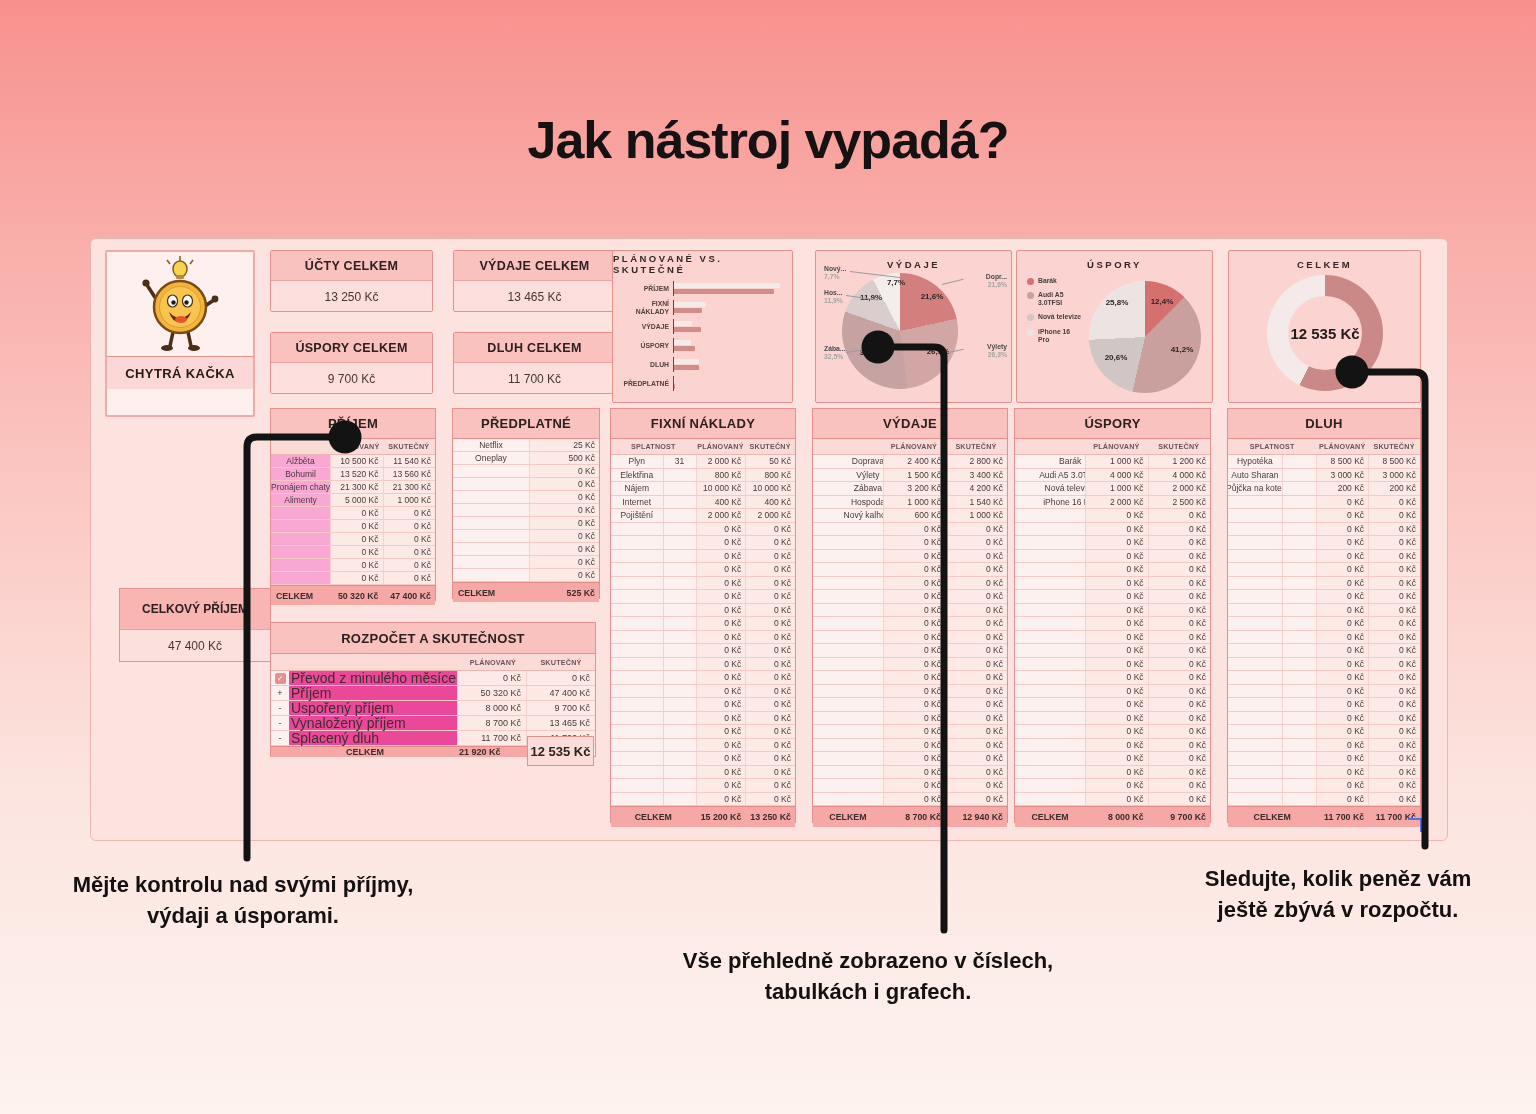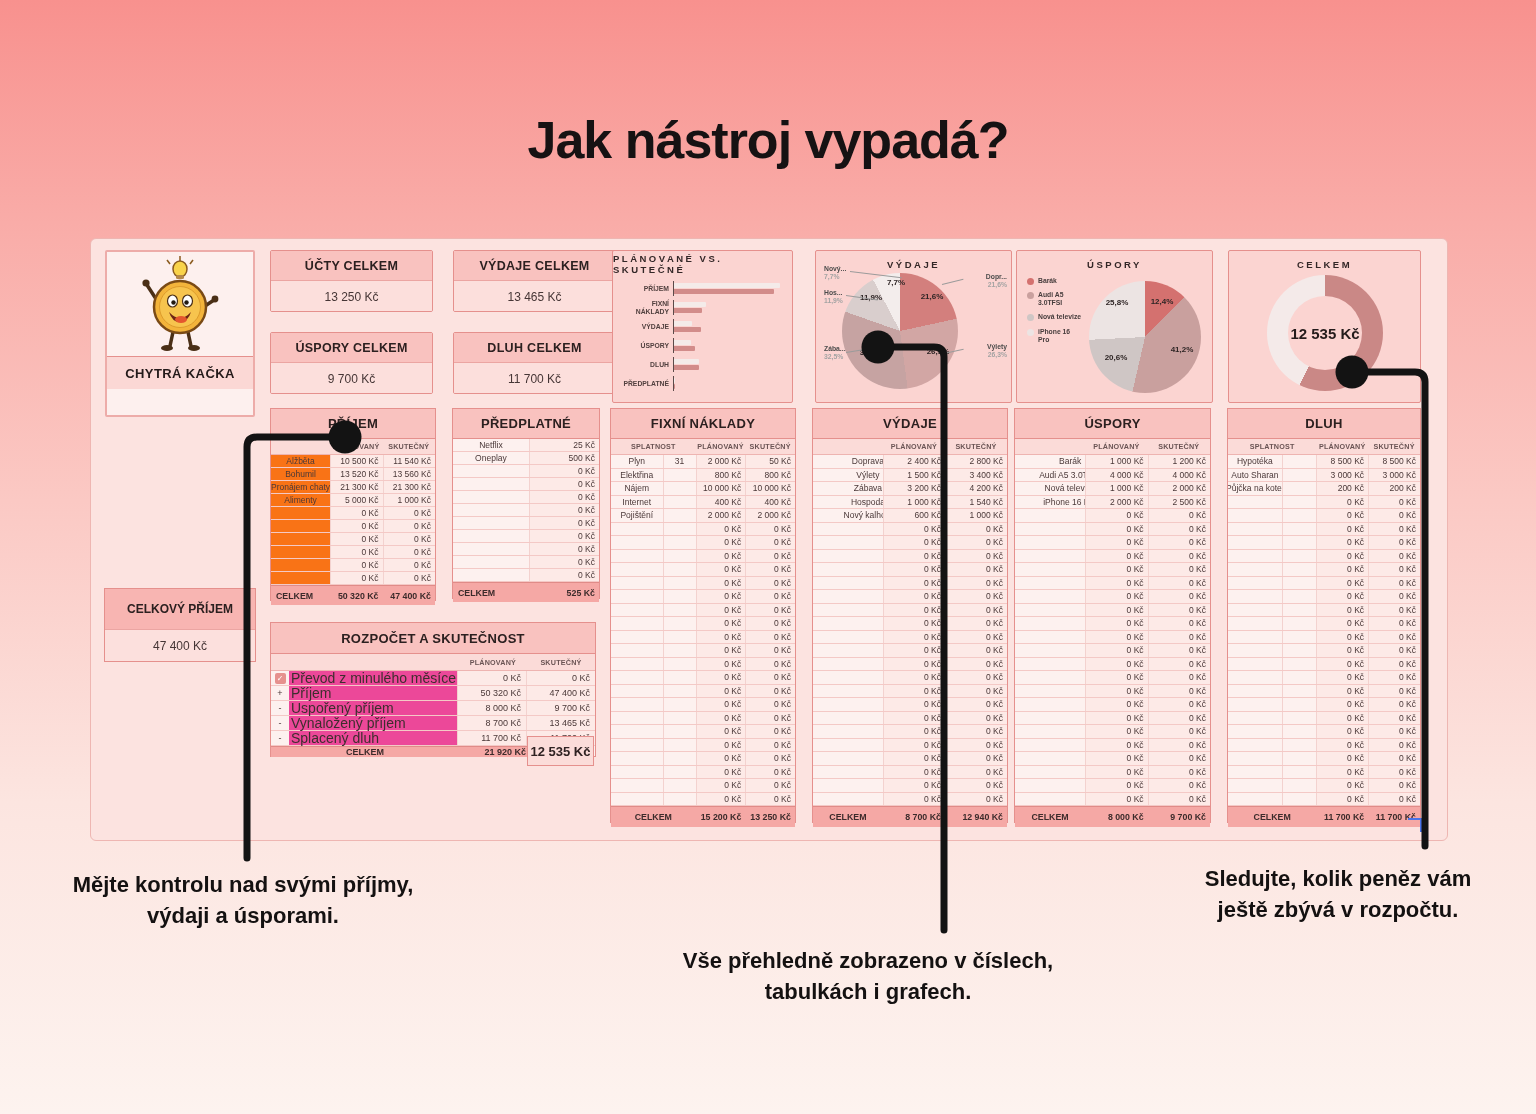--- a/index.html
+++ b/index.html
@@ -59,21 +59,21 @@
     justify-content:center;font-size:12.5px;font-weight:800;color:#2c2020;}
   #month-box{height:64px;position:relative;display:flex;align-items:center;justify-content:center;
     border-bottom:1.5px solid #e5908d;background:#fdefed;}
   #month-name{font-family:"Liberation Serif","DejaVu Serif",serif;font-size:33px;color:#1c1414;}
   #month-arrow{position:absolute;right:6px;top:28px;width:0;height:0;border-left:5px solid transparent;
     border-right:5px solid transparent;border-top:7px solid #bf4e4b;}
   .pr-row{height:34px;display:flex;border-bottom:1.5px solid #e5908d;background:#fdefed;}
   .pr-row:last-child{border-bottom:none;}
   .pr-c{flex:1;display:flex;align-items:center;justify-content:center;font-size:10.5px;color:#3c2e2e;}
   .pr-c + .pr-c{border-left:1.5px solid #eec0bd;}
-  #income-card{left:104px;top:588px;width:152px;border:1.5px solid #e5908d;box-sizing:border-box;}
+  #income-card{left:119px;top:588px;width:152px;border:1.5px solid #e5908d;box-sizing:border-box;}
   #income-h{height:40px;background:#f8b5b2;display:flex;align-items:center;justify-content:center;text-align:center;
     font-size:12px;font-weight:800;color:#2c2020;line-height:1.2;border-bottom:1px solid #eba5a2;}
   #income-v{height:31px;background:#fce0dd;display:flex;align-items:center;justify-content:center;font-size:12px;color:#463636;}
   
   .sheet{position:absolute;background:#fdf1ef;border:1.5px solid #e5908d;box-sizing:border-box;
     display:flex;flex-direction:column;}
   .sheet-title{height:29px;flex:none;background:#f9c2bf;border-bottom:1.5px solid #e5908d;display:flex;
     align-items:center;justify-content:center;font-weight:800;font-size:13px;color:#2c2020;letter-spacing:.3px;}
   .colhead{flex:none;height:15px;display:flex;background:#fbdbd8;border-bottom:1px solid #eeb4b1;
     font-size:7.2px;font-weight:700;color:#6a5454;letter-spacing:.2px;}
@@ -83,21 +83,21 @@
   .tcell{display:flex;align-items:center;font-size:8.5px;color:#4a3838;overflow:hidden;
     white-space:nowrap;box-sizing:border-box;}
   .tcell + .tcell{border-left:1px solid #f3d2cf;}
   .ttotal{flex:none;display:flex;align-items:center;background:#f5a8a5;border-top:1px solid #e08b88;
     font-size:8.8px;font-weight:700;color:#3c2b2b;}
   .tl{box-sizing:border-box;}
   .tv{box-sizing:border-box;text-align:right;padding-right:4px;}
   
   .t-prijem{left:270px;top:408px;width:166px;height:193px;}
   .t-prijem .trow{height:13px;}
-  .t-prijem .c0{width:36%;justify-content:center;background:#f97316;}
+  .t-prijem .c0{width:36%;justify-content:center;background:#f9a8d4;}
   .t-prijem .c1,.t-prijem .c2{width:32%;justify-content:flex-end;padding-right:4px;background:#fdeae7;}
   .t-prijem .ttotal{height:19px;}
   .t-prijem .tl{width:36%;padding-left:5px;}
   .t-prijem .tv{width:32%;}
   .t-predpl{left:452px;top:408px;width:148px;height:191px;}
   .t-predpl .trow{height:13px;}
   .t-predpl .c0{width:52%;justify-content:center;background:#fdf1ef;}
   .t-predpl .c1{width:48%;justify-content:flex-end;padding-right:4px;background:#fdeae7;}
   .t-predpl .ttotal{height:19px;}
   .t-predpl .tl{width:52%;padding-left:5px;}
@@ -127,21 +127,21 @@
   #rozpocet .colhead{height:16px;}
   .rz-sign{width:18px;flex:none;display:flex;align-items:center;justify-content:center;font-size:9px;
     color:#4a3838;background:#fdf1ef;}
   .rz-label{flex:1;display:flex;align-items:center;font-size:14px;color:#3e2e2e;background:#ec4899;padding-left:2px;}
   .rz-num{width:69px;flex:none;display:flex;align-items:center;justify-content:flex-end;
     padding-right:5px;font-size:9px;color:#4a3838;background:#fdeae7;box-sizing:border-box;border-left:1px solid #f3d2cf;}
   .rzrow{display:flex;height:14px;border-bottom:1px solid #f4c9c6;}
   #rz-total{display:flex;height:19px;width:257px;background:#f5a8a5;border-top:1px solid #e08b88;
     font-weight:700;color:#3c2b2b;align-items:center;}
   #rz-total .lab{width:188px;text-align:center;font-size:9px;}
-  #rz-total .val{width:69px;text-align:right;padding-right:2px;font-size:9px;box-sizing:border-box;}
+  #rz-total .val{width:69px;text-align:left;padding-right:2px;font-size:9px;box-sizing:border-box;}
   .chk{width:11px;height:11px;border-radius:2px;background:#e6918e;color:#fff;font-size:8px;line-height:11px;
     text-align:center;font-weight:700;}
   #big-total{left:527px;top:736px;width:67px;height:30px;background:#fbdcd9;border:1.5px solid #e5908d;
     box-sizing:border-box;display:flex;align-items:center;justify-content:center;font-size:13px;
     font-weight:700;color:#2f2222;}
   
   #callouts{left:0;top:0;width:1536px;height:1114px;pointer-events:none;}
   .annot{position:absolute;text-align:center;font-size:22px;font-weight:800;color:#141111;line-height:1.4;}
   #sel-corner{left:1408px;top:818px;width:12px;height:12px;border-top:2.5px solid #4a73e8;
     border-right:2.5px solid #4a73e8;}

